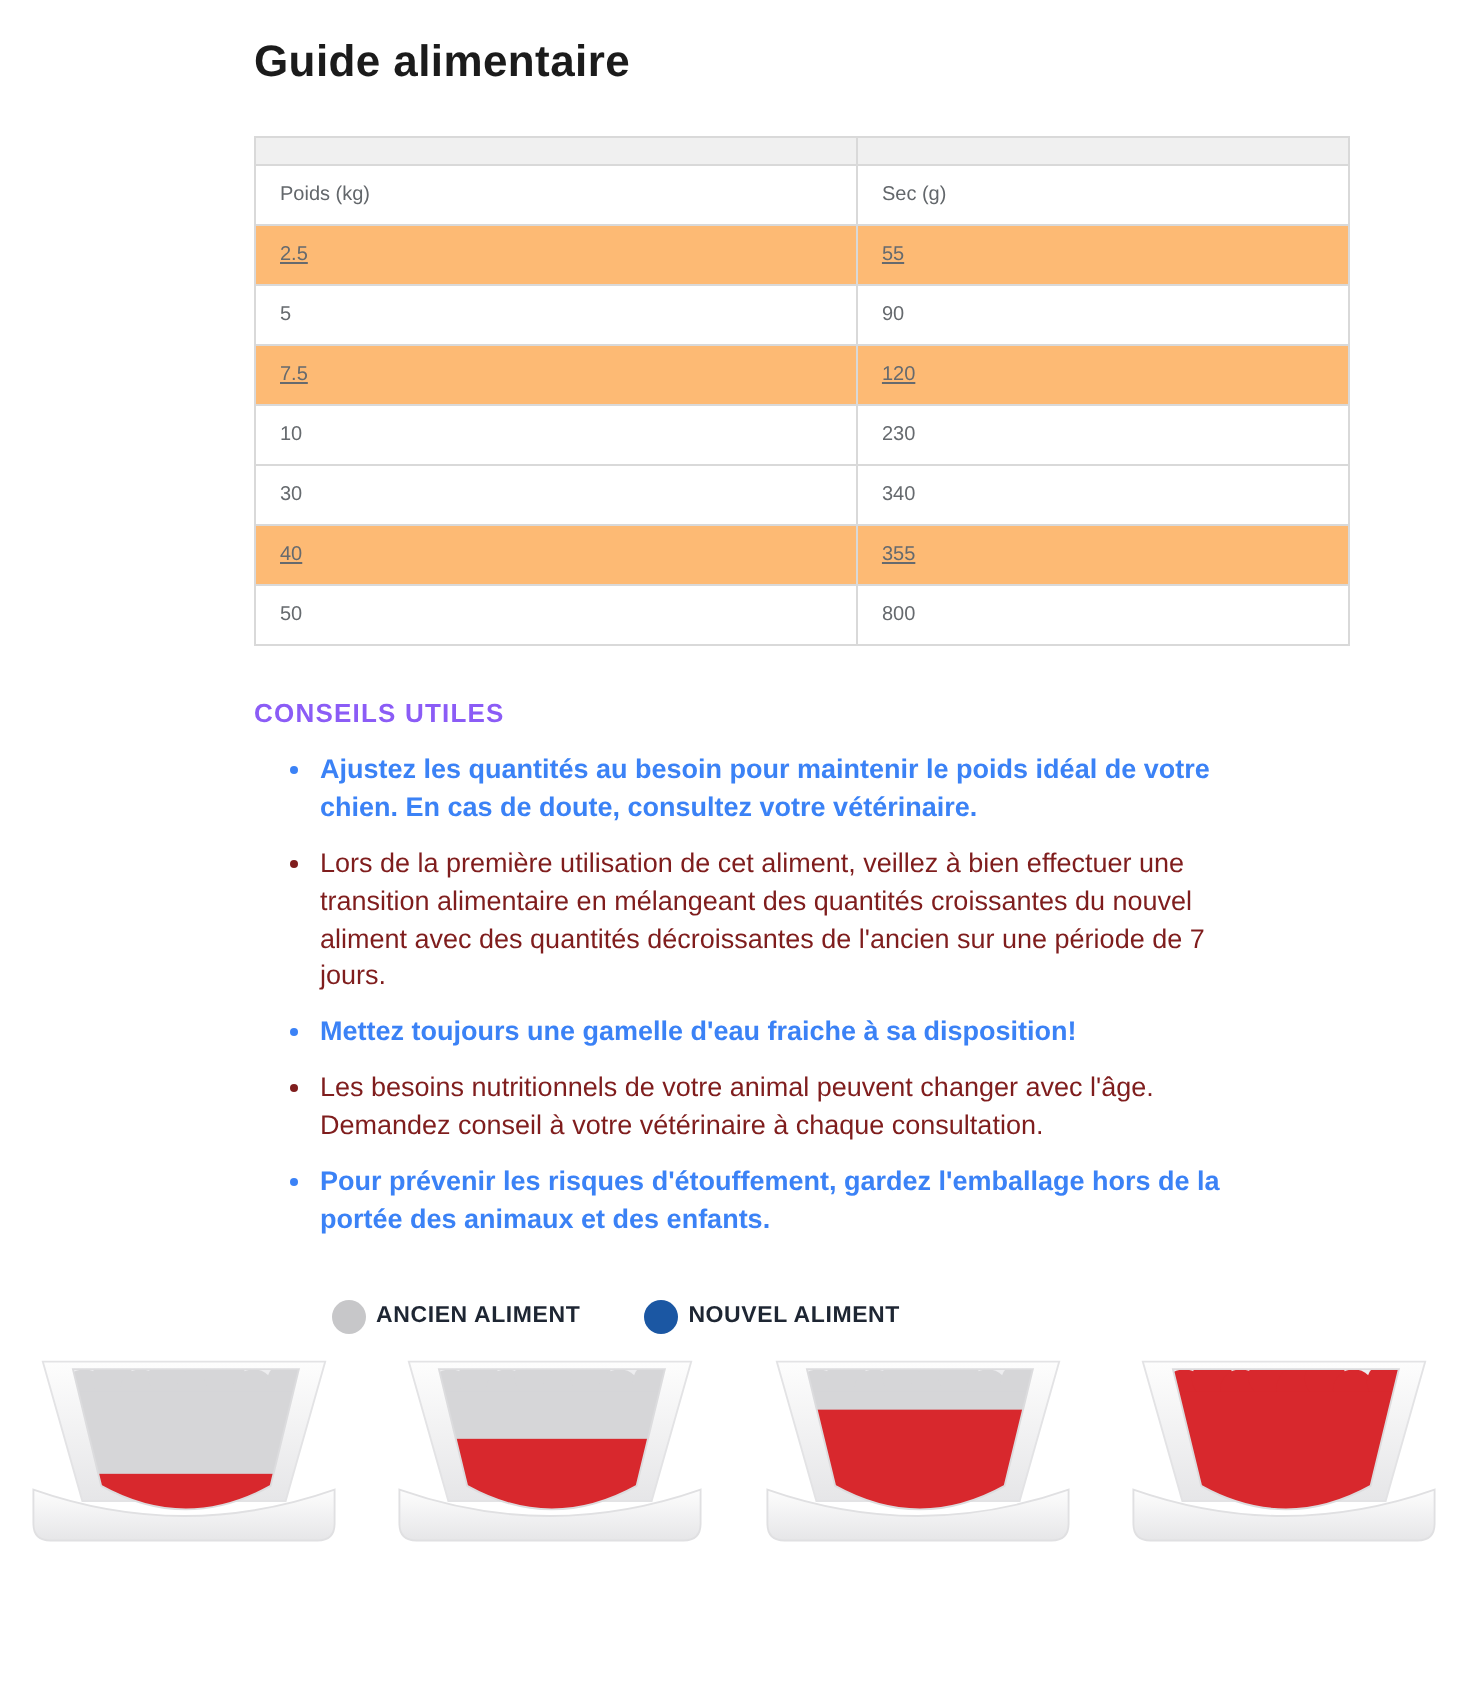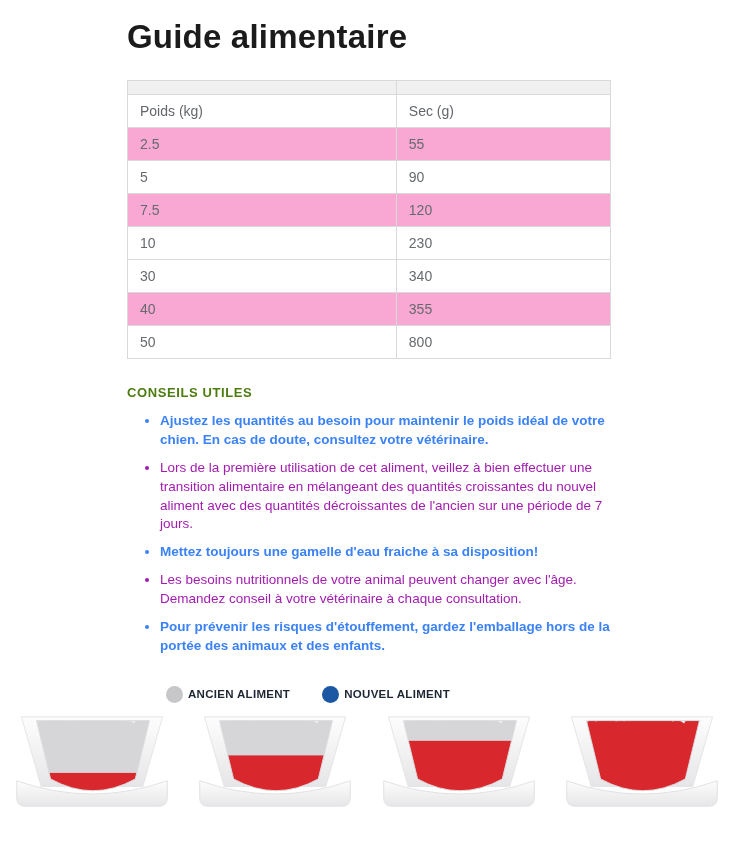--- a/index.html
+++ b/index.html
@@ -3,39 +3,39 @@
 <meta charset="utf-8">
 <style>
   html,body{margin:0;padding:0;}
   body{
     width:734px;height:847px;overflow:hidden;background:#ffffff;
     font-family:"Liberation Sans","DejaVu Sans",sans-serif;
     -webkit-font-smoothing:antialiased;
   }
   .content{padding:18px 0 0 127px;width:485px;}
   h1.page-title{
-    margin:0 0 24px 0;font-size:33px;font-weight:700;color:#1b1b1b;letter-spacing:.2px;
+    margin:0 0 24px 0;font-size:22px;font-weight:700;color:#1b1b1b;letter-spacing:.2px;
   }
   table.feed-table{
-    border-collapse:collapse;width:484px;font-size:14px;color:#666a6e;
+    border-collapse:collapse;width:548px;font-size:10px;color:#666a6e;
   }
   table.feed-table td{
     border:1px solid #d9d9d9;padding:8px 12px;height:13px;
   }
   tr.spacer-row td{height:5px;padding:4px 12px;background:#f0f0f0;}
   tr.head-row td{background:#ffffff;color:#63676b;}
-  tr.alt td{background:#f9a8d4;}
+  tr.alt td{background:#fdba74;text-decoration:underline;}
   .tips-heading{
-    margin:26px 0 6px 0;font-size:13px;font-weight:700;color:#4d7c0f;letter-spacing:.6px;
+    margin:26px 0 6px 0;font-size:13px;font-weight:700;color:#8b5cf6;letter-spacing:.6px;
   }
   ul.tips{
     margin:12px 0 0 0;padding:0 0 0 33px;width:452px;
   }
   ul.tips li{
-    font-size:13.5px;line-height:1.4;color:#a21caf;margin-bottom:9px;
+    font-size:13.5px;line-height:1.4;color:#7f1d1d;margin-bottom:9px;
   }
   ul.tips li.bold{font-weight:700;color:#3b82f6;}
   .legend{
     margin-top:30px;display:flex;justify-content:center;align-items:center;gap:32px;width:616px;
   }
   .legend-item{display:flex;align-items:center;gap:5px;}
   .legend-dot{width:17px;height:17px;border-radius:50%;display:inline-block;}
   .legend-label{font-size:11.5px;font-weight:700;color:#1e2633;letter-spacing:.3px;}
   .bowls{
     margin-top:8px;display:flex;width:734px;

